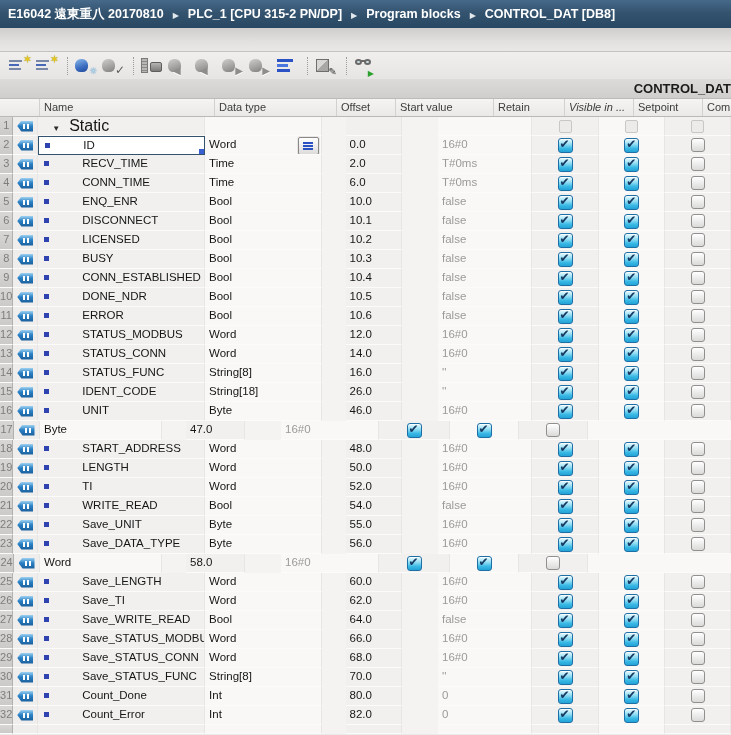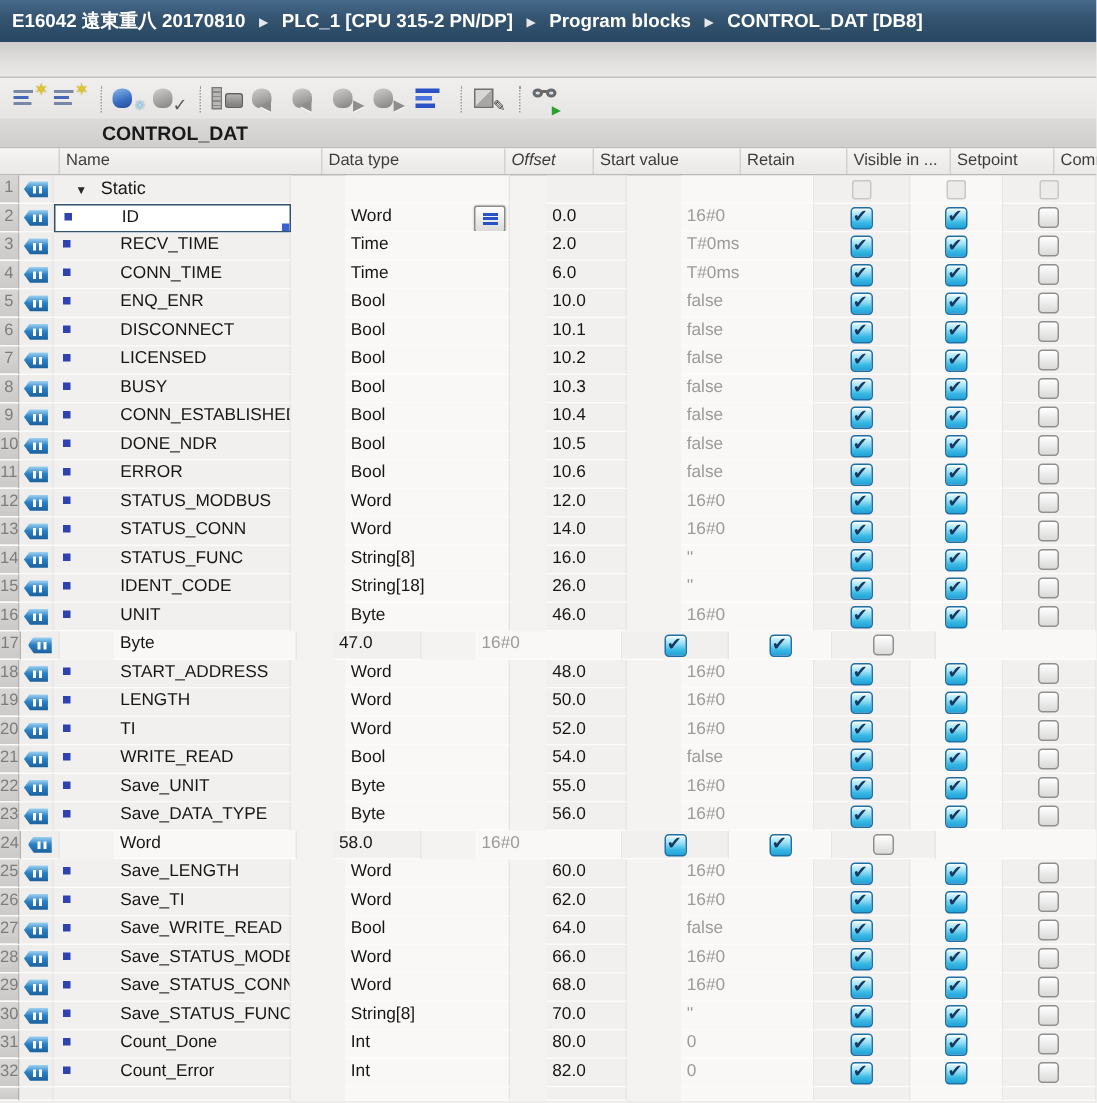--- a/index.html
+++ b/index.html
@@ -33,44 +33,44 @@
     linear-gradient(#2a52c4,#2a52c4) 0 0/16px 3px no-repeat,
     linear-gradient(#4a74e0,#4a74e0) 0 5px/11px 3px no-repeat,
     linear-gradient(#2a52c4,#2a52c4) 0 10px/13px 3px no-repeat;}
   .win{left:2px;top:3px;width:13px;height:13px;background:linear-gradient(135deg,#d8d7d6 50%,#a8a7a6 50%);border:1px solid #6f6e6d;box-sizing:border-box;}
   .pen{right:1px;bottom:-1px;color:#3a3a3a;font-size:10px;}
   .lens{width:7px;height:6px;border:2px solid #6a6968;border-radius:50%;top:3px;box-sizing:border-box;background:#cfe4ef;}
   .l1{left:2px;} .l2{left:11px;}
   .bridge{left:8px;top:4px;width:4px;height:2px;background:#6a6968;}
   .play{right:3px;bottom:-2px;color:#2ca02c;font-size:8px;}
   
-  .titlebar{height:20px;background:linear-gradient(180deg,#dcdbda,#cfcecd);display:flex;align-items:center;padding-left:68px;box-sizing:border-box;border-bottom:1px solid #bcbbba;}
+  .titlebar{height:20px;background:linear-gradient(180deg,#dcdbda,#cfcecd);display:flex;align-items:center;padding-left:45px;box-sizing:border-box;border-bottom:1px solid #bcbbba;justify-content:flex-end;}
   .titlebar span{font-size:13px;font-weight:bold;color:#1a1a1a;}
   
   .grid{width:731px;background:#f4f3f2;}
   .hrow{display:flex;height:18px;background:linear-gradient(180deg,#f5f4f3,#eae9e8);border-bottom:1px solid #bab9b8;box-sizing:border-box;}
   .hc{box-sizing:border-box;border-right:1px solid #d2d1d0;font-size:11px;color:#3c3c3c;padding:2px 16px 0 4px;white-space:nowrap;overflow:hidden;}
   .trow{display:flex;height:19px;box-sizing:border-box;}
   .c{box-sizing:border-box;border-right:1px solid #e7e6e5;border-bottom:1px solid #fbfbfa;line-height:17px;font-size:11.5px;color:#161616;white-space:nowrap;overflow:hidden;position:relative;}
-  .c-num{width:14px;} .c-icon{width:26px;} .c-name{width:175px;} .c-type{width:122px;padding-left:4px;margin-left:36px;}
+  .c-num{width:14px;} .c-icon{width:26px;} .c-name{width:175px;} .c-type{width:122px;padding-left:4px;}
   .c-offset{width:59px;padding-left:4px;margin-left:24px;} .c-start{width:98px;padding-left:4px;margin-left:36px;}
   .c-retain{width:71px;} .c-visible{width:69px;} .c-set{width:69px;} .c-com{flex:1;border-right:none;}
-  .h-numicon{width:40px;} .h-name{width:175px;} .h-type{width:122px;} .h-offset{width:59px;font-style:italic;} .h-start{width:98px;}
-  .h-retain{width:71px;} .h-visible{width:69px;} .h-set{width:69px;} .h-com{flex:1;border-right:none;}
+  .h-numicon{width:40px;} .h-name{width:175px;} .h-type{width:122px;} .h-offset{width:59px;} .h-start{width:98px;}
+  .h-retain{width:71px;} .h-visible{width:69px;font-style:italic;} .h-set{width:69px;} .h-com{flex:1;border-right:none;}
   .col-a{background:#f1f0ef;} .col-b{background:#f9f8f7;}
   .c-num{background:linear-gradient(180deg,#d8d7d6,#cbcac9);border-right:1px solid #b2b1b0;color:#7e7d7c;font-size:11px;text-align:center;padding:0;}
   .c-icon{background:#efeeed;display:flex;align-items:center;justify-content:center;}
   .startv{color:#9b9a99;}
   .cc{display:flex;align-items:center;justify-content:center;}
   .tag{width:16px;height:11px;background:linear-gradient(180deg,#9ed2f2,#2a80c4 45%,#1a5e9a);clip-path:polygon(0 50%,25% 0,100% 0,100% 100%,25% 100%);position:relative;}
   .tag::after{content:"";position:absolute;right:4px;top:3px;width:2px;height:5px;background:#fff;box-shadow:-4px 0 0 #fff;}
   .bullet{display:inline-block;width:5px;height:5px;background:#2f43b0;margin:0 0 1px 6px;vertical-align:middle;}
   .nm{padding-left:33px;}
   .tri{font-size:8px;color:#2a2a2a;margin-left:14px;}
-  .gname{padding-left:9px;font-size:12px;}
+  .gname{padding-left:9px;font-size:16px;}
   .cb{display:inline-block;box-sizing:border-box;position:relative;}
   .cb.checked{width:15px;height:15px;border:1px solid #1e6fa6;border-radius:3px;background:linear-gradient(180deg,#eafbff 0%,#93def3 40%,#3ab9e5 72%,#22a2d6 100%);box-shadow:inset 0 1px 0 rgba(255,255,255,.7);}
   .cb.checked::after{content:"\2714";position:absolute;left:1px;top:-3px;font-size:12px;font-weight:bold;color:#16375f;}
   .cb.unchecked{width:14px;height:14px;border:1px solid #908f8e;border-radius:3px;background:linear-gradient(180deg,#ffffff,#dadad9);box-shadow:inset 0 1px 0 #fff;}
   .cb.disabled{width:13px;height:13px;border:1px solid #c8c7c6;border-radius:2px;background:#ecebea;}
   .sel{background:#ffffff !important;border:1px solid #33526e !important;}
   .handle{position:absolute;right:0px;bottom:0px;width:5px;height:5px;background:#3a5fd0;}
   .ddbtn{position:absolute;right:2px;top:1px;width:19px;height:16px;border:1px solid #898887;border-radius:2px;background:linear-gradient(#ffffff,#dcdbda);display:flex;align-items:center;justify-content:center;box-shadow:0 0 0 1px #e8e7e6;}
   .ddbtn i{width:10px;height:8px;background:repeating-linear-gradient(180deg,#2a52c4 0 2px,transparent 2px 3px);}
   .partial{height:9px;overflow:hidden;}

